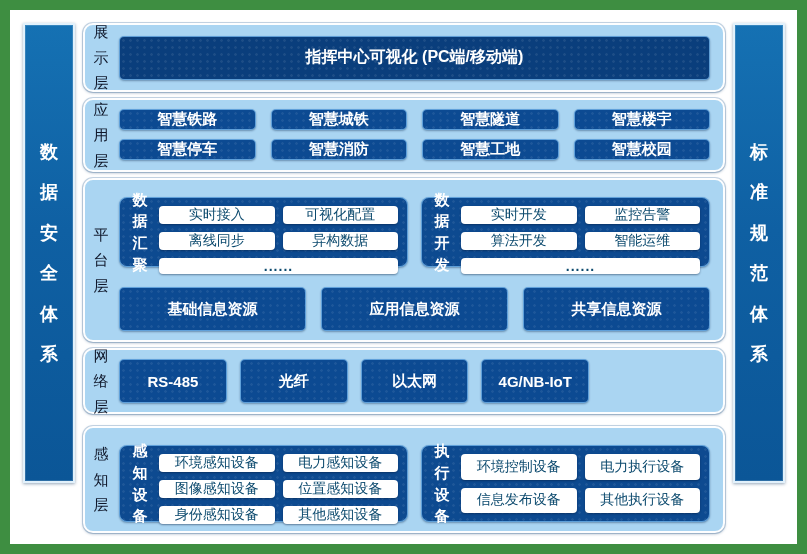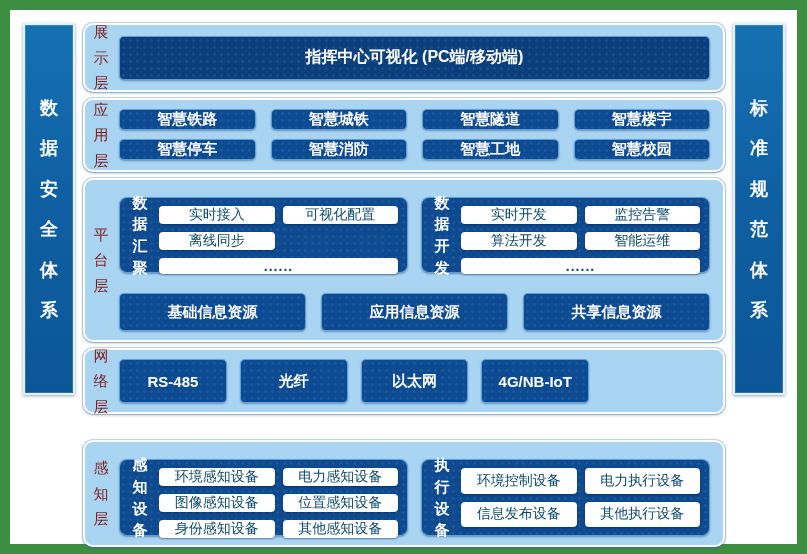--- a/index.html
+++ b/index.html
@@ -8,21 +8,21 @@
     background:#3e8e41;
     font-family:"Liberation Sans","DejaVu Sans",sans-serif;
     position:relative;
   }
   .card{
     position:absolute;left:10px;top:10px;right:10px;bottom:10px;
     background:#ffffff;
   }
   
   .pillar{
-    position:absolute;top:13px;height:372px;width:52px;
+    position:absolute;top:13px;height:460px;width:52px;
     background:linear-gradient(180deg,#1571b3 0%,#0f60a3 45%,#0b5697 100%);
     border:2px solid #e2f1fb;
     box-shadow:0 1px 3px rgba(20,60,100,.45), inset 0 0 0 1px rgba(255,255,255,.15);
     box-sizing:border-box;
     display:flex;align-items:center;justify-content:center;
   }
   .pillar-left{left:13px;}
   .pillar-right{left:723px;}
   .pillar .vtext{
     color:#ffffff;font-size:18px;font-weight:600;
@@ -32,21 +32,21 @@
   .layer{
     position:absolute;left:73px;width:642px;
     background:#aad5f2;
     border:2px solid #fdfeff;border-radius:10px;
     box-shadow:0 1px 3px rgba(30,70,110,.4), 0 0 0 1px rgba(110,150,190,.35);
     box-sizing:border-box;
     display:flex;
   }
   .layer-label{
     width:32px;display:flex;align-items:center;justify-content:center;
-    color:#7f1d1d;font-size:15px;
+    color:#0f172a;font-size:15px;
   }
   .layer-label .vtext{
     width:1.15em;word-break:break-all;line-height:1.7;text-align:center;
   }
   .layer-body{flex:1;box-sizing:border-box;}
   
   .navy{
     background:#0c4a92;
     background-image:radial-gradient(rgba(255,255,255,.07) 1px, transparent 1.6px);
     background-size:7px 7px;
@@ -97,30 +97,30 @@
   .wbox{
     background:#ffffff;border-radius:4px;
     color:#0c4a6e;font-size:14px;
     display:flex;align-items:center;justify-content:center;
     box-shadow:0 1px 2px rgba(5,25,55,.45);
     text-align:center;
   }
   .wbox.wide{grid-column:1 / 3;font-weight:bold;letter-spacing:1px;}
   .resources{
     display:grid;grid-template-columns:1fr 1fr 1fr;gap:15px;
-    height:38px;margin-top:20px;flex:none;
+    height:44px;margin-top:20px;flex:none;
   }
   
   #layer-network{top:338px;height:66px;}
   #layer-network .layer-body{
     display:grid;grid-template-columns:repeat(5,1fr);gap:13px;
     padding:9px 13px 9px 2px;
   }
   
-  #layer-perception{top:430px;height:107px;}
+  #layer-perception{top:416px;height:107px;}
   #layer-perception .layer-body{display:flex;gap:13px;padding:9px 13px 9px 2px;}
   #layer-perception .pgroup{border-radius:8px;}
   #layer-perception .wbox{font-size:14px;}
 </style>
 </head>
 <body>
 
 <div class="card">
 
   <div class="pillar pillar-left">
@@ -163,20 +163,21 @@
     <div class="layer-body">
       <div class="pgroups">
         <div class="pgroup">
           <div class="pgroup-label">
             <div class="vtext">数据汇聚</div>
           </div>
           <div class="pgrid">
             <div class="wbox">实时接入</div>
             <div class="wbox">可视化配置</div>
             <div class="wbox">离线同步</div>
+            <div class="wbox">异构数据</div>
             <div class="wbox wide">......</div>
           </div>
         </div>
         <div class="pgroup">
           <div class="pgroup-label">
             <div class="vtext">数据开发</div>
           </div>
           <div class="pgrid">
             <div class="wbox">实时开发</div>
             <div class="wbox">监控告警</div>

